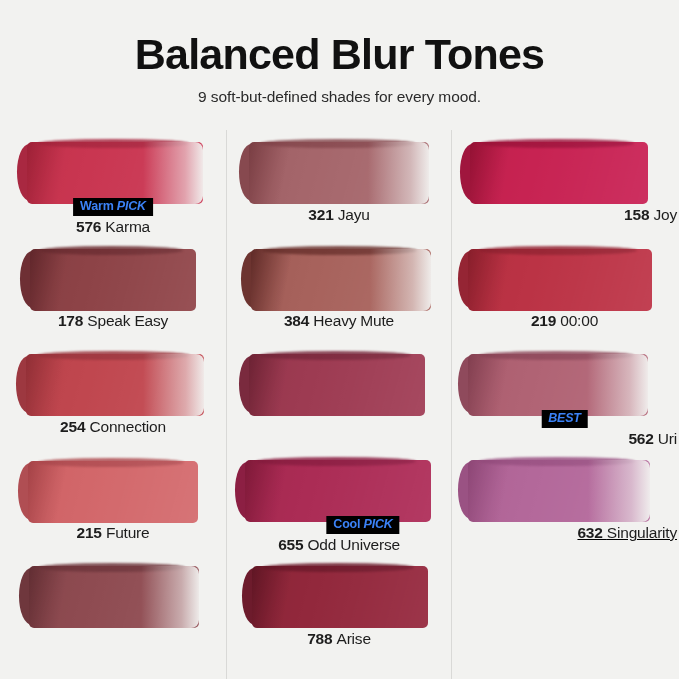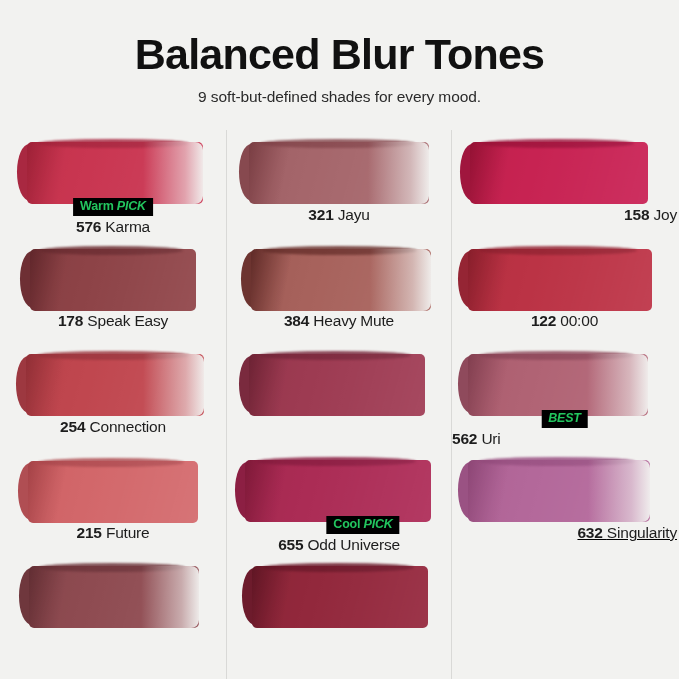--- a/index.html
+++ b/index.html
@@ -120,21 +120,21 @@
   .label .code {
     font-weight: bold;
   }
   .label-row {
     position: relative;
     margin-top: 4px;
   }
   .badge {
     display: inline-block;
     background: #000000;
-    color: #22c55e;
+    color: #3b82f6;
     font-size: 12.5px;
     font-weight: bold;
     padding: 2px 7px 3px 7px;
     line-height: 1.05;
     letter-spacing: -0.2px;
     position: absolute;
     white-space: nowrap;
   }
   .badge .ital {
     font-style: italic;
@@ -274,20 +274,23 @@
         </div>
         <div class="shade" style="top: 424px;">
           <div class="swatch-wrap">
             <div class="swatch" style="left: 25px; width: 176px; top: 12px;">
               <div class="tail" style="background: rgb(109, 27, 44);"></div>
               <div class="body" style="background: linear-gradient(100deg, rgb(109, 27, 44) 0%, rgb(146, 40, 60) 22%, rgb(146, 40, 60) 72%, rgb(146, 40, 60) 100%);"></div>
               <div class="topedge" style="background: rgb(109, 27, 44);"></div>
               <div class="gloss"></div>
             </div>
           </div>
+          <div class="label-row" style="text-align: center; padding-top: 4px;">
+            <div class="label"><span class="code">788 </span><span>Arise</span></div>
+          </div>
         </div>
       </div>
     <div class="col col-3">
         <div class="shade" style="top: 0px;">
           <div class="swatch-wrap">
             <div class="swatch" style="left: 18px; width: 178px; top: 12px;">
               <div class="tail" style="background: rgb(160, 22, 62);"></div>
               <div class="body" style="background: linear-gradient(100deg, rgb(160, 22, 62) 0%, rgb(199, 35, 82) 22%, rgb(199, 35, 82) 72%, rgb(199, 35, 82) 100%);"></div>
               <div class="topedge" style="background: rgb(160, 22, 62);"></div>
               <div class="gloss"></div>
@@ -300,34 +303,34 @@
         <div class="shade" style="top: 106px;">
           <div class="swatch-wrap">
             <div class="swatch" style="left: 16px; width: 184px; top: 13px;">
               <div class="tail" style="background: rgb(149, 37, 52);"></div>
               <div class="body" style="background: linear-gradient(100deg, rgb(149, 37, 52) 0%, rgb(187, 51, 69) 22%, rgb(187, 51, 69) 72%, rgb(187, 51, 69) 100%);"></div>
               <div class="topedge" style="background: rgb(149, 37, 52);"></div>
               <div class="gloss"></div>
             </div>
           </div>
           <div class="label-row" style="text-align: center; padding-top: 4px;">
-            <div class="label"><span class="code">122 </span><span>00:00</span></div>
+            <div class="label"><span class="code">219 </span><span>00:00</span></div>
           </div>
         </div>
         <div class="shade" style="top: 212px;">
           <div class="swatch-wrap">
             <div class="swatch" style="left: 16px; width: 180px; top: 12px;">
               <div class="tail" style="background: rgb(143, 74, 92);"></div>
               <div class="body" style="background: linear-gradient(100deg, rgb(143, 74, 92) 0%, rgb(176, 99, 116) 22%, rgb(176, 99, 116) 72%, rgb(176, 99, 116) 100%);"></div>
               <div class="topedge" style="background: rgb(143, 74, 92);"></div>
               <div class="gloss"></div>
               <div class="fade"></div>
             </div>
           </div>
-          <div class="label-row" style="text-align: left; padding-top: 16px;">
+          <div class="label-row" style="text-align: right; padding-top: 16px;">
             <span class="badge" style="left: 50%; transform: translateX(-50%); top: -4px;"><span class="ital">BEST</span></span>
             <div class="label"><span class="code">562 </span><span>Uri</span></div>
           </div>
         </div>
         <div class="shade" style="top: 318px;">
           <div class="swatch-wrap">
             <div class="swatch" style="left: 16px; width: 182px; top: 12px;">
               <div class="tail" style="background: rgb(154, 82, 131);"></div>
               <div class="body" style="background: linear-gradient(100deg, rgb(154, 82, 131) 0%, rgb(179, 104, 154) 22%, rgb(179, 104, 154) 72%, rgb(179, 104, 154) 100%);"></div>
               <div class="topedge" style="background: rgb(154, 82, 131);"></div>

